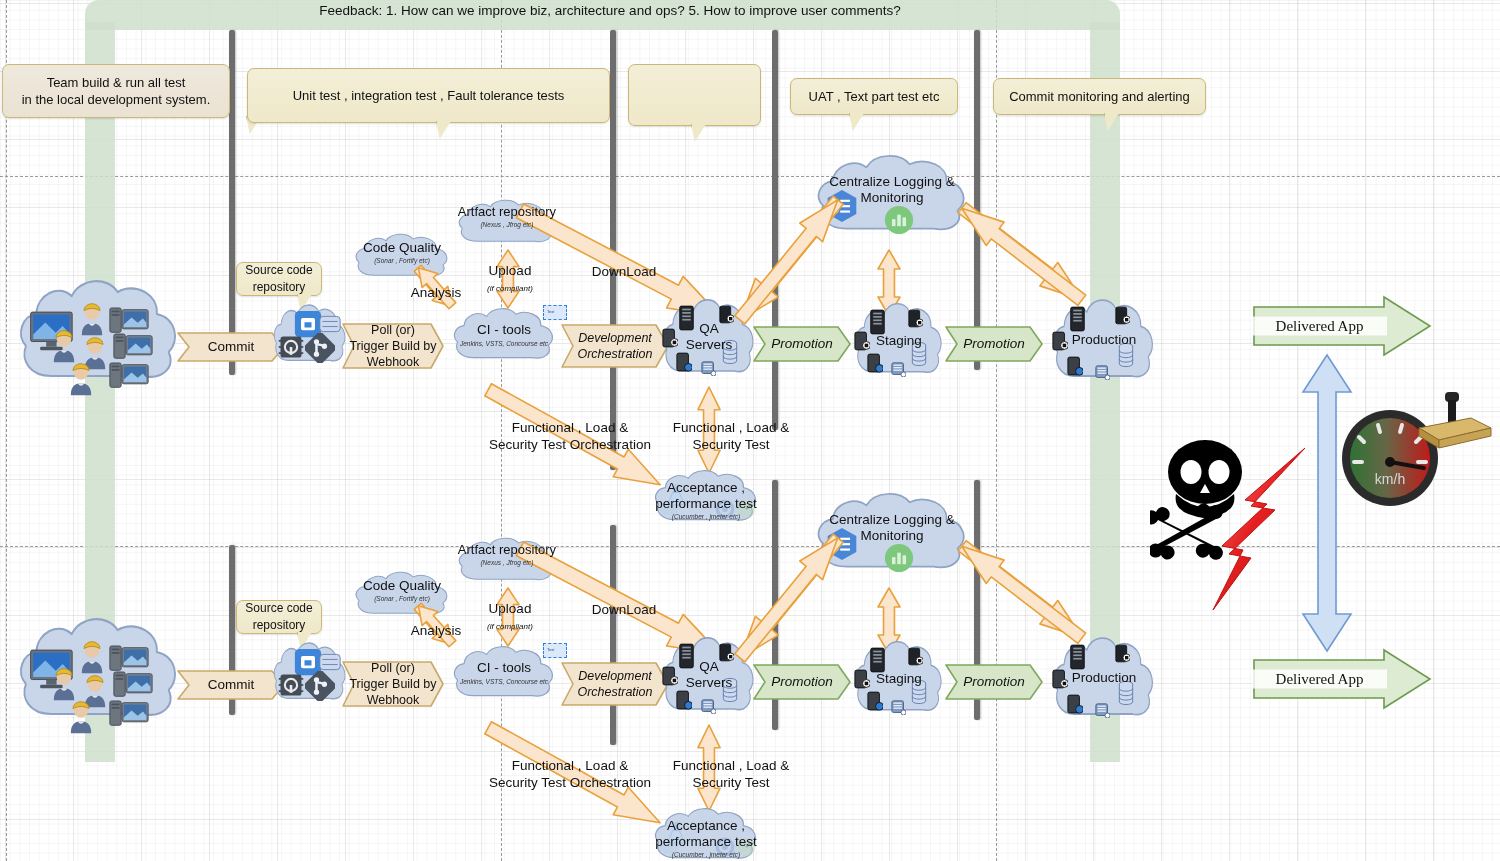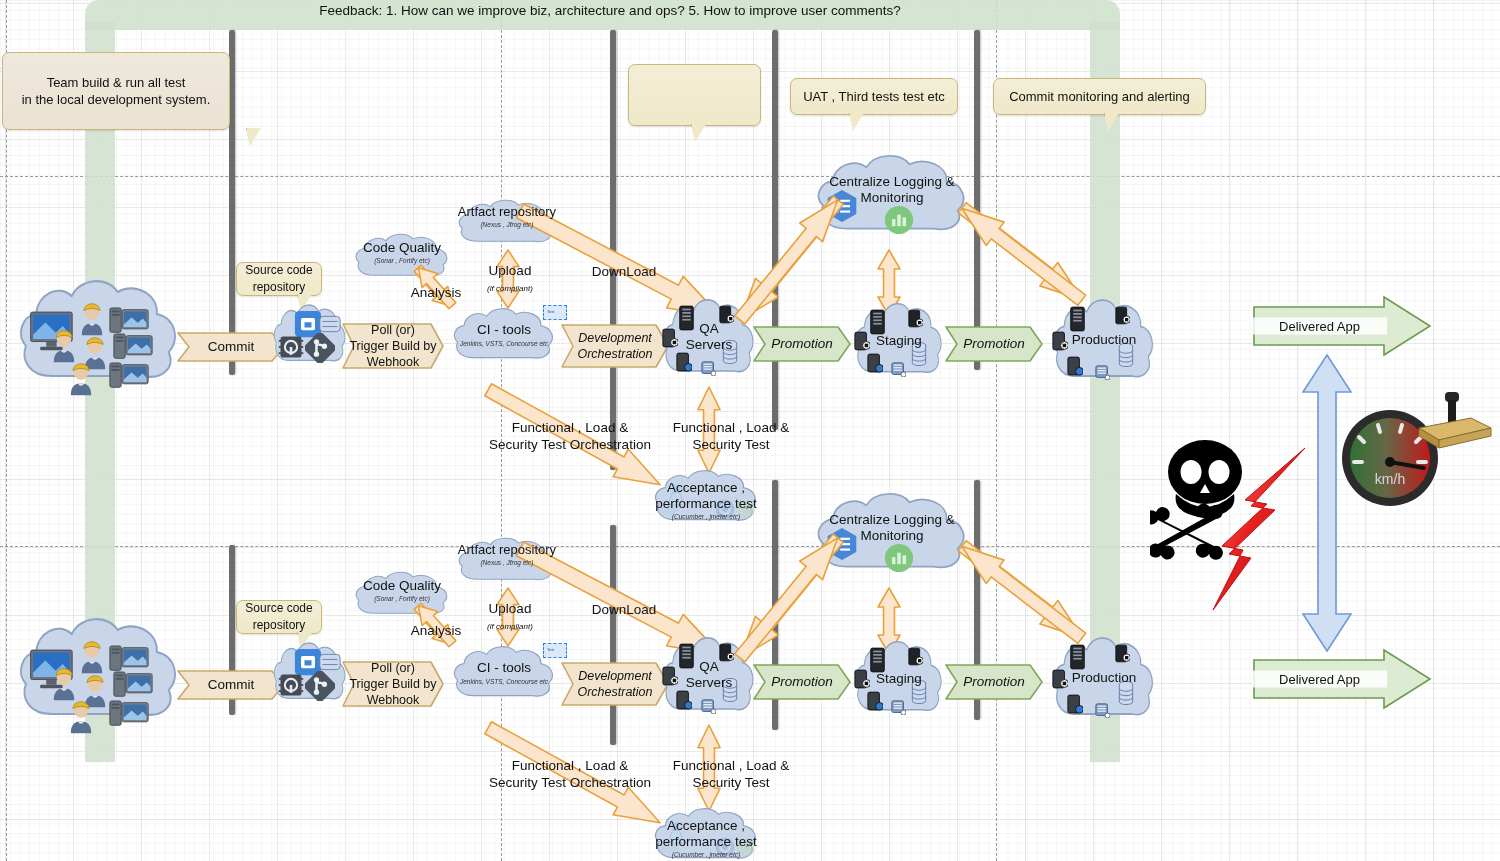--- a/index.html
+++ b/index.html
@@ -85,22 +85,22 @@
 
   
   .flabel{position:absolute;color:#111;font-size:13.5px;line-height:16.5px;
           text-align:center;z-index:6;}
   .flabel.sm{font-size:8px;font-style:italic;}
 
   
   .deliv{position:absolute;}
   .deliv .lbl{
     position:absolute;left:0;top:50%;transform:translateY(-50%);
-    width:75%;text-align:center;font-size:13px;color:#111;z-index:3;
-    background:rgba(255,255,255,.82);padding:1px 0;
+    width:75%;text-align:center;font-size:15px;color:#111;z-index:3;
+    background:rgba(255,255,255,.82);padding:1px 0;font-family:Liberation Serif, serif;
   }
 
   
   .marquee{position:absolute;border:1.4px dashed #2e7fe0;background:#dce9fb;}
   .marquee span{font-size:4px;color:#1a4f8f;position:absolute;left:3px;top:3px;}
 
   .ico{position:absolute;}
 </style>
 </head>
 <body>
@@ -120,29 +120,33 @@
 
   <div class="lane-bar" style="left:229px;top:30px;height:345px"></div>
   <div class="lane-bar" style="left:229px;top:545px;height:170px"></div>
   <div class="lane-bar" style="left:610px;top:30px;height:440px"></div>
   <div class="lane-bar" style="left:610px;top:525px;height:220px"></div>
   <div class="lane-bar" style="left:772px;top:30px;height:400px"></div>
   <div class="lane-bar" style="left:772px;top:480px;height:250px"></div>
   <div class="lane-bar" style="left:974px;top:30px;height:340px"></div>
   <div class="lane-bar" style="left:974px;top:480px;height:240px"></div>
 
-  <div class="callout dim" style="left:2px;top:52px;width:228px;height:78px">
+  <div class="callout dim" style="left:2px;top:64px;width:228px;height:54px">
     <span class="ml">Team build &amp; run all test<br>in the local development system.</span>
     <i class="tail" style="--tx:243px"></i>
+  </div>
+  <div class="callout" style="left:247px;top:68px;width:363px;height:55px">
+    <span class="ml">Unit test , integration test  , Fault tolerance tests</span>
+    <i class="tail" style="--tx:188px"></i>
   </div>
   <div class="callout" style="left:628px;top:64px;width:133px;height:62px">
     <i class="tail" style="--tx:62px"></i>
   </div>
   <div class="callout" style="left:790px;top:78px;width:168px;height:37px">
-    <span class="ml">UAT , Third tests test etc</span>
+    <span class="ml">UAT , Text part test etc</span>
     <i class="tail" style="--tx:58px"></i>
   </div>
   <div class="callout" style="left:993px;top:78px;width:213px;height:37px">
     <span class="ml">Commit monitoring and alerting</span>
     <i class="tail" style="--tx:110px"></i>
   </div>
 
   <div id="row-top-host">
       <div class="cloud" style="left:14px;top:276px;width:170px;height:120px">
         <svg width="170" height="120" viewBox="0 0 200 120" preserveAspectRatio="none">

